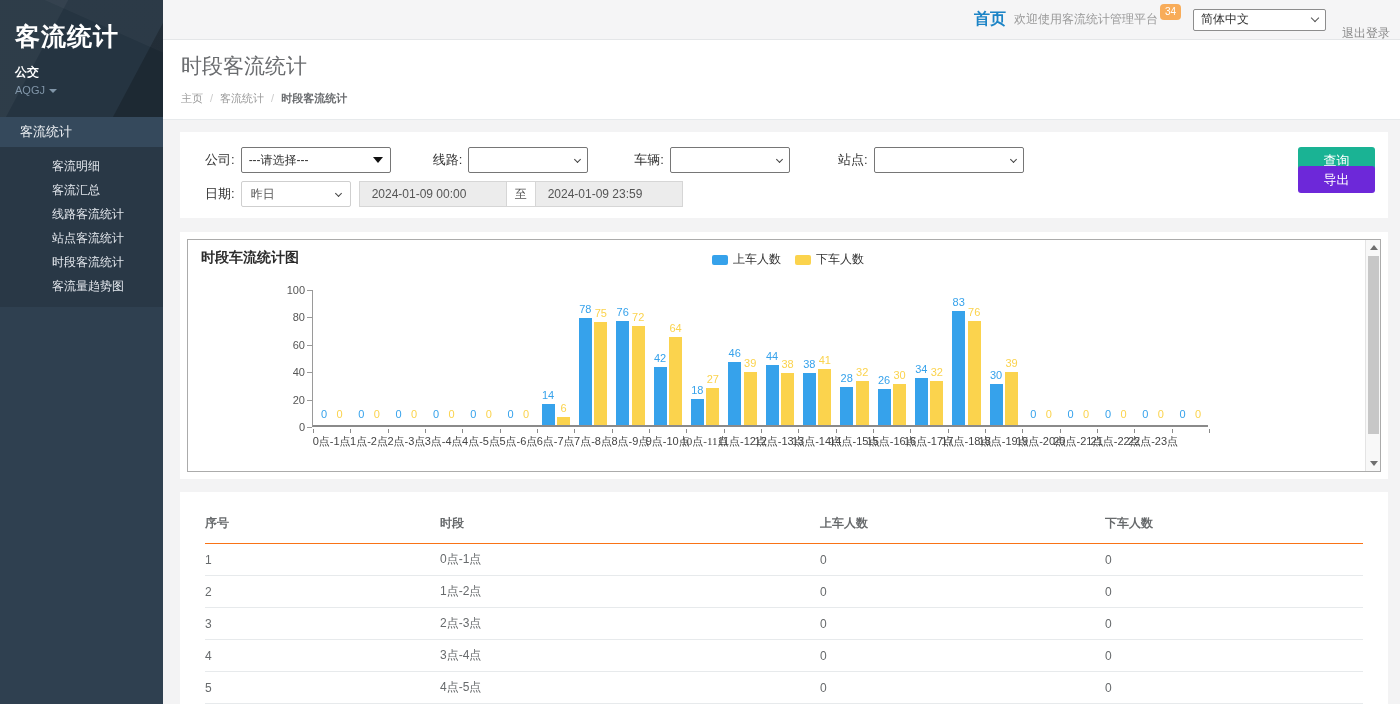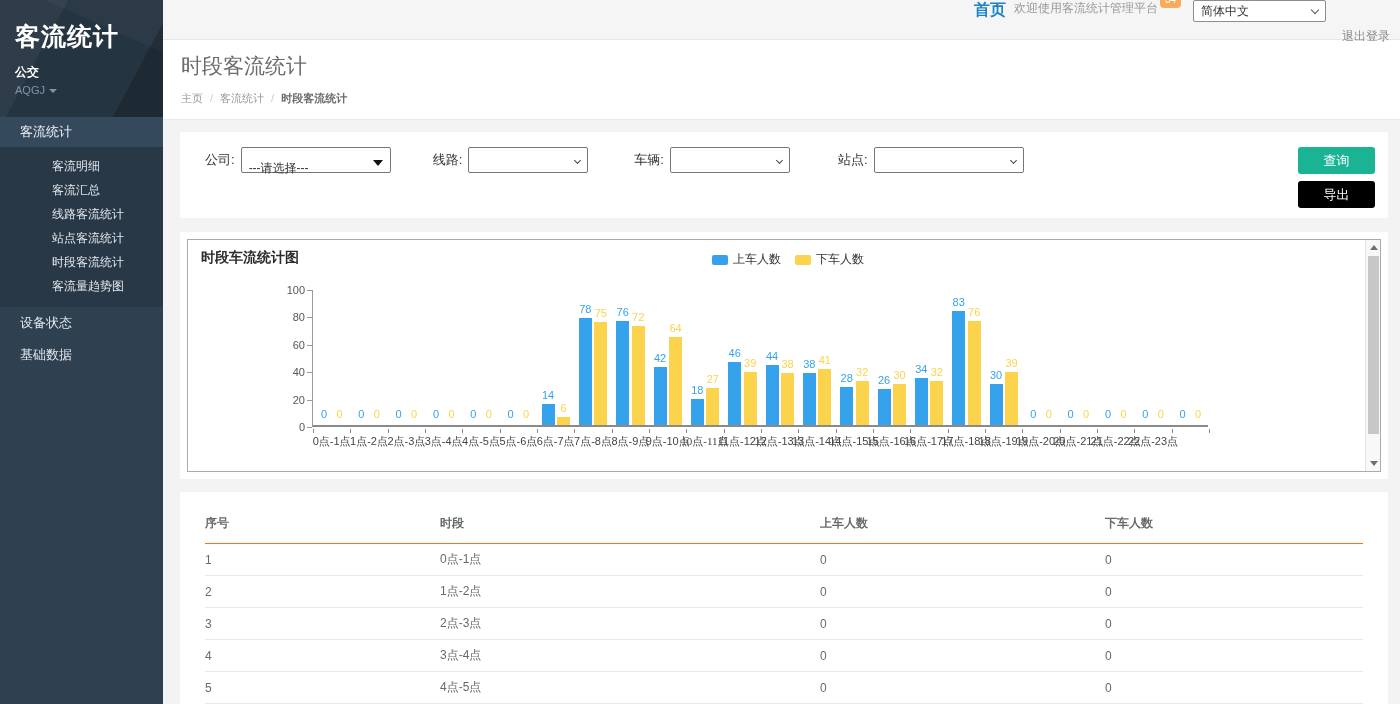--- a/index.html
+++ b/index.html
@@ -22,21 +22,21 @@
   .caret-down { display:inline-block; width:0; height:0; border-left:4px solid transparent; border-right:4px solid transparent; border-top:4px solid #8095a8; margin-left:4px; vertical-align:middle; }
   .nav-section { height:30px; line-height:30px; background:#35495c; color:#eef1f4; font-size:13px; padding-left:20px; cursor:pointer; }
   .nav-sub { background:#293846; padding:7px 0 9px; }
   .nav-sub-item { height:24px; line-height:24px; padding-left:52px; color:#e4e8ee; font-size:12px; cursor:pointer; white-space:nowrap; }
   .nav-item { height:32px; line-height:32px; padding-left:20px; color:#e4e8ee; font-size:13px; cursor:pointer; }
 
   
   #main { position:absolute; left:163px; top:0; width:1237px; height:704px; background:#f3f3f4; }
 
   #navbar { height:40px; background:#f5f5f6; border-bottom:1px solid #e4e6e8; position:relative; }
-  .nav-right { position:absolute; right:10px; top:0; height:39px; display:flex; align-items:flex-start; }
+  .nav-right { position:absolute; right:10px; top:0; height:39px; display:flex; align-items:center; }
   .home-link { color:#1c84c6; font-size:16px; font-weight:bold; cursor:pointer; }
   .welcome { color:#999; font-size:12px; margin-left:8px; }
   .badge { background:#f8ac59; color:#fff; font-size:10px; line-height:10px; padding:3px 5px; border-radius:4px; position:relative; top:-8px; margin-left:2px; }
   .lang-select { width:133px; height:22px; border:1px solid #8d8d8d; border-radius:2px; background:#fff; font-size:12px; color:#333; padding:0 7px; display:flex; align-items:center; justify-content:space-between; margin-left:12px; cursor:pointer; }
   .chev { display:inline-block; width:6px; height:6px; border-right:1.5px solid #555; border-bottom:1.5px solid #555; transform:rotate(45deg); margin-top:-3px; }
   .logout { color:#8a8a8a; font-size:12px; margin-left:16px; cursor:pointer;margin-top:28px; }
 
   #heading { background:#fff; height:80px; padding:12px 0 0 18px; border-bottom:1px solid #e7eaec; }
   .page-title { font-size:21px; color:#6a6c6f; font-weight:normal; }
   .breadcrumb { margin-top:11px; font-size:11px; color:#999; }
@@ -45,33 +45,33 @@
   .crumb-active { color:#6a6c6f; font-weight:bold; }
 
   #content { padding:12px 12px 0 17px; }
   .panel { background:#fff; }
 
   
   .filter-panel { height:86px; position:relative; padding:15px 110px 0 25px; }
   .frow { display:flex; align-items:center; height:26px; }
   .frow + .frow { margin-top:8px; }
   .flabel { font-size:13px; color:#333; margin-right:6px; white-space:nowrap; }
-  .fselect { height:21px; border:1px solid #767676; border-radius:2px; background:#fff; display:flex; align-items:flex-start; justify-content:space-between; padding:12px 7px; font-size:12px; color:#333; cursor:pointer; }
+  .fselect { height:21px; border:1px solid #767676; border-radius:2px; background:#fff; display:flex; align-items:center; justify-content:space-between; padding:12px 7px; font-size:12px; color:#333; cursor:pointer; }
   .fselect.w-company { width:150px; margin-right:42px; }
   .fselect.w-line { width:120px; margin-right:46px; }
   .fselect.w-vehicle { width:120px; margin-right:48px; }
   .fselect.w-station { width:150px; }
   .tri-down { width:0; height:0; border-left:5px solid transparent; border-right:5px solid transparent; border-top:6px solid #111; }
   .chev-sm { display:inline-block; width:5px; height:5px; border-right:1.4px solid #444; border-bottom:1.4px solid #444; transform:rotate(45deg); margin-top:-2px; }
   .date-select { width:110px; height:26px; border:1px solid #cfcfcf; border-radius:2px; background:#fff; display:flex; align-items:center; justify-content:space-between; padding:0 9px; font-size:12px; color:#555; margin-right:8px; cursor:pointer; }
   .date-input { width:148px; height:26px; background:#ececec; border:1px solid #d6d6d6; font-size:12px; color:#555; display:flex; align-items:center; padding:0 12px; }
   .date-sep { width:28px; height:26px; background:#fff; border-top:1px solid #d6d6d6; border-bottom:1px solid #d6d6d6; font-size:12px; color:#555; display:flex; align-items:center; justify-content:center; }
   .btn { position:absolute; right:13px; width:77px; height:27px; border:none; border-radius:3px; color:#fff; font-size:13px; text-align:center; line-height:27px; cursor:pointer; font-family:inherit; }
   .btn-query { top:15px; background:#1ab394; }
-  .btn-export { top:49px; background:#000000; }
+  .btn-export { top:34px; background:#6d28d9; }
 
   
   .chart-panel { margin-top:14px; height:247px; padding:7px 7px; }
   .chart-box { position:relative; height:233px; border:1px solid #ababab; background:#fff; overflow:hidden; }
   .chart-title { position:absolute; left:13px; top:9px; font-size:14px; font-weight:bold; color:#2b2b2b; }
   .legend { position:absolute; left:524px; top:11px; display:flex; align-items:center; }
   .legend-item { display:flex; align-items:center; margin-right:14px; cursor:pointer; }
   .legend-swatch { width:16px; height:10px; border-radius:2px; margin-right:5px; }
   .legend-label { font-size:12px; color:#333; }
   .plot { position:absolute; left:124px; top:50px; width:896px; height:137px; border-bottom:2px solid #8a8a8a; border-left:1px solid #9a9a9a; }
@@ -107,24 +107,20 @@
   </div>
   <div class="nav-section">客流统计</div>
   <div class="nav-sub" id="nav-sub">
       <div class="nav-sub-item">客流明细</div>
       <div class="nav-sub-item">客流汇总</div>
       <div class="nav-sub-item">线路客流统计</div>
       <div class="nav-sub-item">站点客流统计</div>
       <div class="nav-sub-item">时段客流统计</div>
       <div class="nav-sub-item">客流量趋势图</div>
     </div>
-  <div id="nav-items">
-      <div class="nav-item">设备状态</div>
-      <div class="nav-item">基础数据</div>
-    </div>
 </div>
 
 <div id="main">
   <div id="navbar">
     <div class="nav-right">
       <span class="home-link">首页</span>
       <span class="welcome">欢迎使用客流统计管理平台</span>
       <span class="badge">34</span>
       <span class="lang-select">
         <span>简体中文</span>
@@ -156,20 +152,30 @@
         <span class="flabel">车辆:</span>
         <span class="fselect w-vehicle">
           <span></span>
           <span class="chev-sm"></span>
         </span>
         <span class="flabel">站点:</span>
         <span class="fselect w-station">
           <span></span>
           <span class="chev-sm"></span>
         </span>
+      </div>
+      <div class="frow">
+        <span class="flabel">日期:</span>
+        <span class="date-select">
+          <span>昨日</span>
+          <span class="chev-sm"></span>
+        </span>
+        <span class="date-input">2024-01-09 00:00</span>
+        <span class="date-sep">至</span>
+        <span class="date-input">2024-01-09 23:59</span>
       </div>
       <button class="btn btn-query">查询</button>
       <button class="btn btn-export">导出</button>
     </div>
 
     <div class="panel chart-panel">
       <div class="chart-box">
         <div class="chart-title">时段车流统计图</div>
         <div class="legend" id="legend">
             <span class="legend-item">

